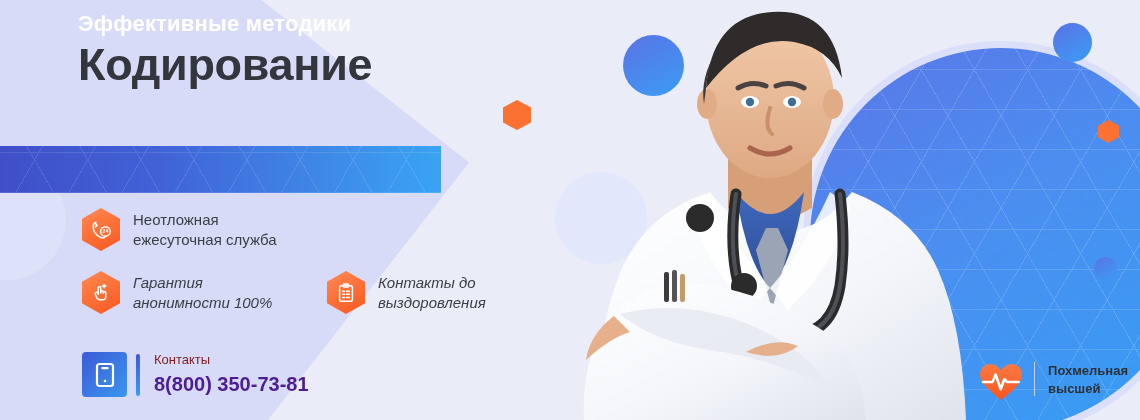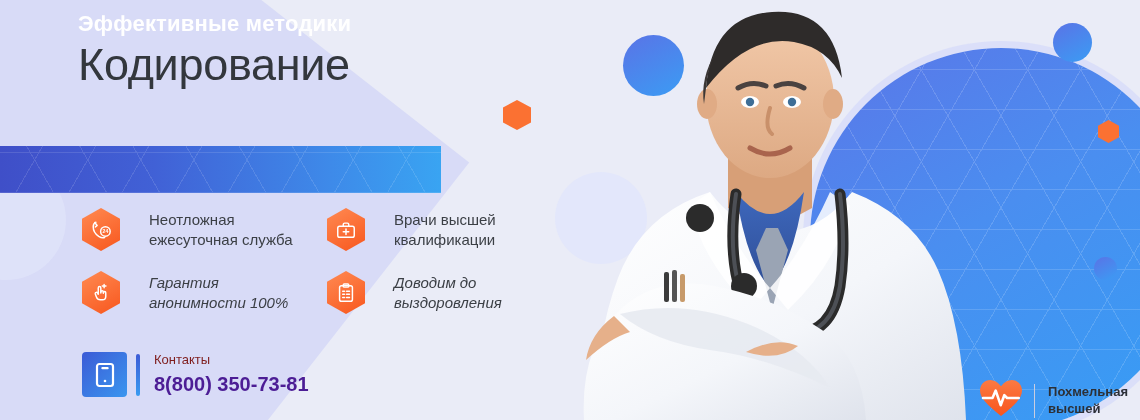--- a/index.html
+++ b/index.html
@@ -54,21 +54,21 @@
     clip-path:polygon(50% 0%,100% 25%,100% 75%,50% 100%,0% 75%,0% 25%);
   }
   .hd-1{left:503px;top:100px;width:28px;height:30px;}
   .hd-2{left:1098px;top:120px;width:21px;height:23px;}
 
   
   .headline{
     position:absolute;left:78px;top:38px;
     width:560px;
     font-size:45px;line-height:1.19;
-    font-weight:normal;color:#33373d;
+    font-weight:bold;color:#33373d;
     letter-spacing:-0.3px;
   }
   .headline .l2{display:block;}
 
   
   .subbanner{
     position:absolute;left:0;top:146px;
     width:441px;height:47px;
     background:linear-gradient(90deg,#3f4fc8 0%,#4161d6 35%,#3e8ae9 75%,#39a4f2 100%);
     overflow:hidden;
@@ -80,21 +80,21 @@
     color:#ffffff;font-size:22px;font-weight:bold;
     letter-spacing:.2px;
   }
 
   
   .features{
     position:absolute;left:82px;top:208px;
     width:470px;
   }
   .feat-row{display:flex;}
-  .feat{display:flex;align-items:center;gap:16px;}
+  .feat{display:flex;align-items:center;}
   .feat.col1{width:245px;}
   .feat.col2{width:220px;}
   .feat-row + .feat-row{margin-top:20px;font-style:italic;}
   .hexicon{
     position:relative;
     width:38px;height:43px;flex:0 0 38px;
     background:linear-gradient(150deg,#ff8a52 0%,#f8571e 100%);
     clip-path:polygon(50% 0%,100% 25%,100% 75%,50% 100%,0% 75%,0% 25%);
     display:flex;align-items:center;justify-content:center;
     filter:drop-shadow(0 2px 4px rgba(248,87,30,.28));
@@ -122,22 +122,22 @@
   }
   .contacts-txt{margin-left:14px;}
   .contacts-caption{font-size:13px;color:#7f1d1d;line-height:1.3;}
   .contacts-number{font-size:20px;font-weight:bold;color:#4c1d95;line-height:1.3;margin-top:2px;}
 
   
   .doctor{position:absolute;left:560px;top:-4px;width:420px;height:424px;}
 
   
   .brand{
-    position:absolute;right:12px;top:378px;
-    display:flex;align-items:flex-end;
+    position:absolute;right:12px;top:362px;
+    display:flex;align-items:flex-start;
   }
   .brand-divider{width:1px;height:34px;background:#c9cde0;margin:0 13px 0 11px;}
   .brand-name{font-size:13px;line-height:1.35;color:#2c3037;font-weight:bold;}
 </style>
 </head>
 <body>
 
 <div id="banner">
 
   <div class="diag-band"></div>
@@ -237,33 +237,20 @@
             <circle cx="16.8" cy="13.6" r="5.2" fill="none"></circle>
             <text x="16.8" y="15.7" font-size="5.6" fill="#ffffff" stroke="none" text-anchor="middle" font-family="Liberation Sans, sans-serif" font-weight="bold">24</text>
           </svg>
         </div>
         <div class="feat-label">
           <span>Неотложная</span><br>
           <span>ежесуточная служба</span>
         </div>
       </div>
 
-      <div class="feat col2">
-        <div class="hexicon">
-          <svg width="22" height="22" viewBox="0 0 24 24" fill="none" stroke="#ffffff" stroke-width="1.6" stroke-linecap="round" stroke-linejoin="round">
-            <rect x="3" y="8" width="18" height="12" rx="2"></rect>
-            <path d="M9 8 V6 q0-1.5 1.5-1.5 h3 Q15 4.5 15 6 V8"></path>
-            <path d="M12 11 v6 M9 14 h6"></path>
-          </svg>
-        </div>
-        <div class="feat-label">
-          <span>Врачи высшей</span><br>
-          <span>квалификации</span>
-        </div>
-      </div>
     </div>
 
     <div class="feat-row">
       <div class="feat col1">
         <div class="hexicon">
           <svg width="22" height="22" viewBox="0 0 24 24" fill="none" stroke="#ffffff" stroke-width="1.6" stroke-linecap="round" stroke-linejoin="round">
             <path d="M9 13 V6.5 Q9 5 10.4 5 Q11.8 5 11.8 6.5 V12"></path>
             <path d="M11.8 11 q0-1.4 1.4-1.4 q1.4 0 1.4 1.4 v1.4"></path>
             <path d="M14.6 11.6 q0-1.3 1.3-1.3 q1.3 0 1.3 1.3 v4.2 q0 3.6 -3.6 3.6 h-2.4 q-3.1 0 -4.2 -3 l-1.2 -3.3 q-.4-1.3 .9-1.7 q1.2-.4 1.8 .8 l.5 1"></path>
             <path d="M13.4 4.4 h4 M15.4 2.6 v3.6"></path>
@@ -278,21 +265,21 @@
       <div class="feat col2">
         <div class="hexicon">
           <svg width="22" height="22" viewBox="0 0 24 24" fill="none" stroke="#ffffff" stroke-width="1.6" stroke-linecap="round" stroke-linejoin="round">
             <rect x="5" y="4" width="14" height="17" rx="2"></rect>
             <rect x="9" y="2.2" width="6" height="3.4" rx="1.1"></rect>
             <path d="M8.4 10 h2 M8.4 13.4 h2 M8.4 16.8 h2"></path>
             <path d="M12.6 10 h3.2 M12.6 13.4 h3.2 M12.6 16.8 h3.2"></path>
           </svg>
         </div>
         <div class="feat-label">
-          <span>Доводим до</span><br>
+          <span>Контакты до</span><br>
           <span>выздоровления</span>
         </div>
       </div>
     </div>
   </div>
 
   <div class="contacts">
     <div class="phone-tile">
       <svg width="22" height="26" viewBox="0 0 22 26" fill="none" stroke="#ffffff" stroke-width="2.2" stroke-linecap="round" stroke-linejoin="round">
         <rect x="3" y="2" width="16" height="22" rx="2.4"></rect>

